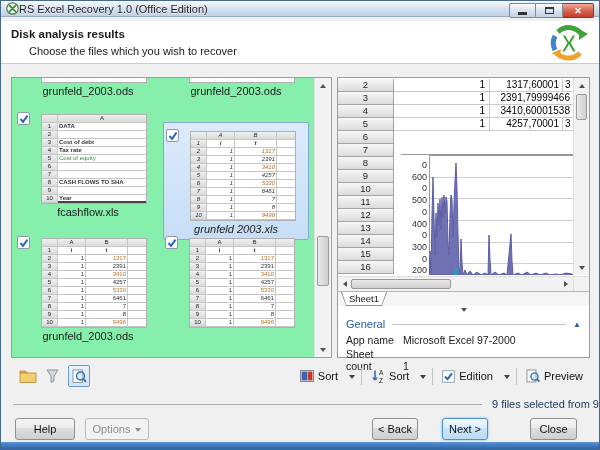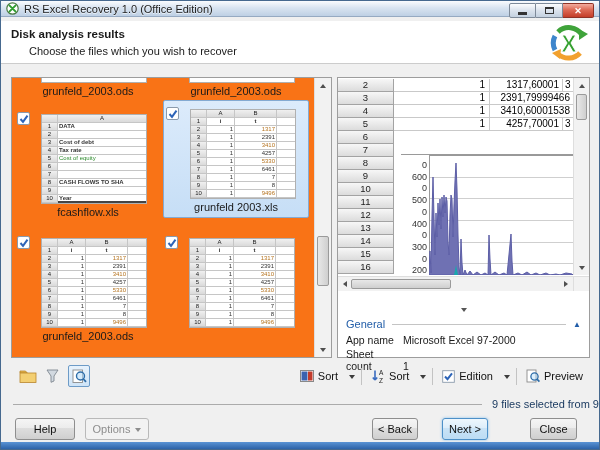--- a/index.html
+++ b/index.html
@@ -2,39 +2,39 @@
 <html><head>
 <meta charset="utf-8">
 <style>
   * { box-sizing: border-box; margin: 0; padding: 0; }
   body { font-family: "Liberation Sans", sans-serif; background:#ccc; }
   .win { position:relative; width:600px; height:450px; background:#f0f0f0;
          border:1px solid #46698f; overflow:hidden; font-size:11px; color:#1a1a1a; }
   
   .titlebar{position:absolute;left:0;top:0;right:0;height:16px;
     background:linear-gradient(#fafcfe,#d9e4f1 45%,#bed0e4);
-    border-bottom:1px solid #96aac2;display:flex;align-items:center;padding:0 5px;gap:5px}
+    border-bottom:1px solid #96aac2;display:flex;align-items:center;padding:0 5px;}
   .appicon{width:13px;height:13px;flex:0 0 auto}
   .title-text{font-size:11px;color:#1c1c1c;text-shadow:0 1px 0 rgba(255,255,255,.7)}
   .winbtns{position:absolute;right:5px;top:2px;display:flex}
   .wb{width:27px;height:15px;border:1px solid #7e8a99;display:flex;align-items:center;justify-content:center;
       background:linear-gradient(#fcfdfe,#dbe3ed 50%,#c4d1e0);color:#333;cursor:pointer}
   .wb.min{border-radius:2px 0 0 2px}
   .wb.max{border-left:none}
   .wb.close{width:31px;border-left:none;border-radius:0 2px 2px 0;border-color:#8e3226;
       background:linear-gradient(#f3ac9f,#dd6a56 45%,#c43d28);color:#fff;font-weight:bold;font-size:9px}
   .glyph-min{width:9px;height:3px;background:#333;margin-top:6px}
   .glyph-max{width:9px;height:7px;border:1px solid #333;border-top:2px solid #333}
   
   .header{position:absolute;top:20px;left:0;right:0;height:43px;background:#fff;border-bottom:1px solid #ccc}
   .h-title{position:absolute;left:10px;top:7px;font-weight:bold;font-size:11.5px}
   .h-sub{position:absolute;left:28px;top:24px;font-size:11px}
   .logo{position:absolute;right:10px;top:2px;width:40px;height:40px}
   
-  .filepanel{position:absolute;left:10px;top:76px;width:321px;height:281px;background:#f97316;border:1px solid #9d9d9d;overflow:hidden}
+  .filepanel{position:absolute;left:10px;top:76px;width:321px;height:281px;background:#86efac;border:1px solid #9d9d9d;overflow:hidden}
   .fcell{position:absolute;width:146px;height:118px}
   .fcell.partial{height:26px}
   .fcell.selected{background:linear-gradient(#dcebfb,#c6def6);border:1px solid #84aad2;border-radius:2px}
   .sliver{position:absolute;left:26px;top:0;width:106px;height:5px;background:#fff;border:1px solid #b0b0b0;border-top:none}
   .flabel{position:absolute;top:7px;left:0;right:0;text-align:center;font-size:11px}
   .flabel2{position:absolute;top:100px;left:0;right:0;text-align:center;font-size:11px}
   .fcheck{position:absolute;left:2px;top:6px;width:13px;height:13px;background:#fff;border:1px solid #8a9aac;border-radius:2px}
   .fcheck svg{position:absolute;left:0;top:0;width:12px;height:12px}
   .mini{position:absolute;left:26px;top:8px;width:106px;height:90px;background:#fff;border:1px solid #b0b0b0;overflow:hidden}
   .trow{display:flex;height:8px}
@@ -208,21 +208,21 @@
               <div class="tc c0 h">9</div>
               <div class="tc c1"></div>
             </div>
             <div class="trow">
               <div class="tc c0 h">10</div>
               <div class="tc c1" style="font-weight: bold; border-bottom: 2px solid rgb(68, 68, 68);">Year</div>
             </div>
           </div>
           <div class="flabel2">fcashflow.xls</div>
         </div>
-        <div class="fcell selected" style="left: 151px; top: 22px;">
+        <div class="fcell selected" style="left: 151px; top: 44px; font-style: italic;">
           <div class="fcheck">
             <svg viewBox="0 0 12 12">
               <path d="M2.5 6 L5 8.8 L9.5 2.6" stroke="#2d64b8" stroke-width="2" fill="none"></path>
             </svg>
           </div>
           <div class="mini grunfeld">
             <div class="trow">
               <div class="tc h c0"></div>
               <div class="tc h c1">A</div>
               <div class="tc h c2">B</div>
@@ -552,20 +552,25 @@
       <div class="sb-btnh" style="left:0">
           <div class="tri-left"></div>
         </div>
       <div class="sb-thumbh" style="left:13px;width:100px"></div>
       <div class="sb-btnh" style="right:0">
           <div class="tri-right"></div>
         </div>
     </div>
     <div class="hsb" style="left:235px;top:198px;width:16px;height:15px;border-left:1px solid #dedede"></div>
 
+    <div class="tabbar">
+      <div class="sheettab">
+        <div class="tabinner">Sheet1</div>
+      </div>
+    </div>
 
     <div class="splitter">
       <div class="spl-tri"></div>
     </div>
 
     <div class="info">
       <div class="gen-row">
         <span class="gen-label">General</span>
         <span class="gen-line"></span>
         <span class="gen-chevron">▲</span>

